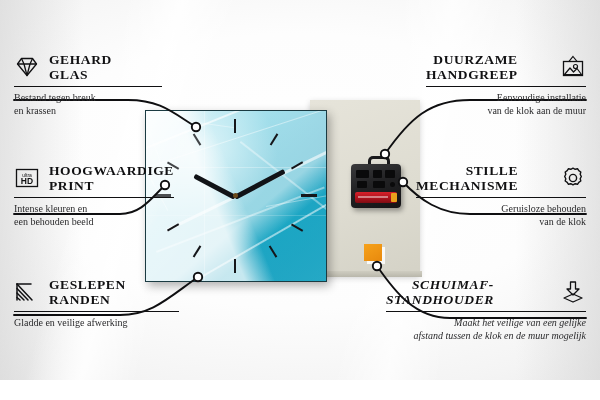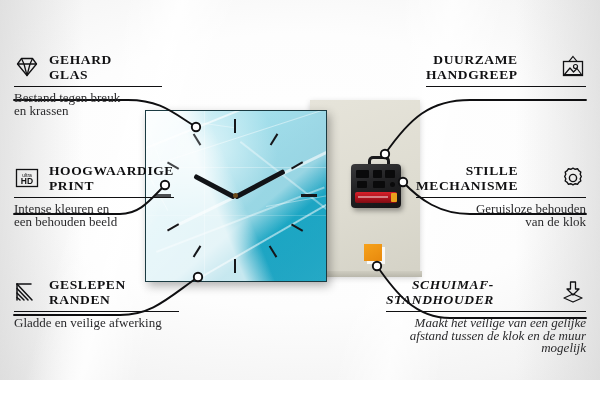--- a/index.html
+++ b/index.html
@@ -83,21 +83,21 @@
   .co-head{display:flex;align-items:center;gap:9px;}
   .co-head.right{flex-direction:row;justify-content:space-between;}
   .co-title{
     font-family:"Liberation Serif", serif;
     font-weight:700;font-size:13.5px;line-height:15px;
     letter-spacing:.6px;color:#111113;text-transform:uppercase;
   }
   .co-rule{height:1.4px;background:#101012;margin:4px 0 5px 0;}
   .co-desc{
     font-family:"Liberation Serif", serif;
-    font-size:13px;line-height:12.5px;color:#2a2a2c;
+    font-size:10px;line-height:12.5px;color:#2a2a2c;
   }
   .left .co-title,.left .co-desc{text-align:left;}
   .right .co-title,.right .co-desc{text-align:right;}
   .icon{width:26px;height:26px;flex:0 0 26px;display:block;}
   .icon svg{display:block;width:26px;height:26px;}
 </style>
 </head>
 <body>
 
 <div id="stage">
@@ -250,21 +250,21 @@
         <svg viewBox="0 0 26 26">
           <rect x="3.5" y="7.5" width="19" height="14" fill="none" stroke="#111113" stroke-width="1.3"></rect>
           <path d="M13,2.5 L17,7.5 L9,7.5 Z" fill="none" stroke="#111113" stroke-width="1.2"></path>
           <circle cx="15.5" cy="12.5" r="2" fill="none" stroke="#111113" stroke-width="1.2"></circle>
           <path d="M4.5,20.5 L10,14 L13.5,18 L17,14.5 L21.5,20.5 Z" fill="none" stroke="#111113" stroke-width="1.2" stroke-linejoin="round"></path>
         </svg>
       </span>
     </div>
     <div class="co-rule" style="width:160px;margin-left:auto;"></div>
     <div class="co-desc">
-      <br>
+      <span>Eenvoudige installatie</span><br><span>van de klok aan de muur</span>
     </div>
   </div>
 
   <div class="callout right" style="left:416px;top:163px;width:170px;">
     <div class="co-head right">
       <span class="co-title">
         <span>STILLE</span><br><span>MECHANISME</span>
       </span>
       <span class="icon">
         <svg viewBox="0 0 26 26">

